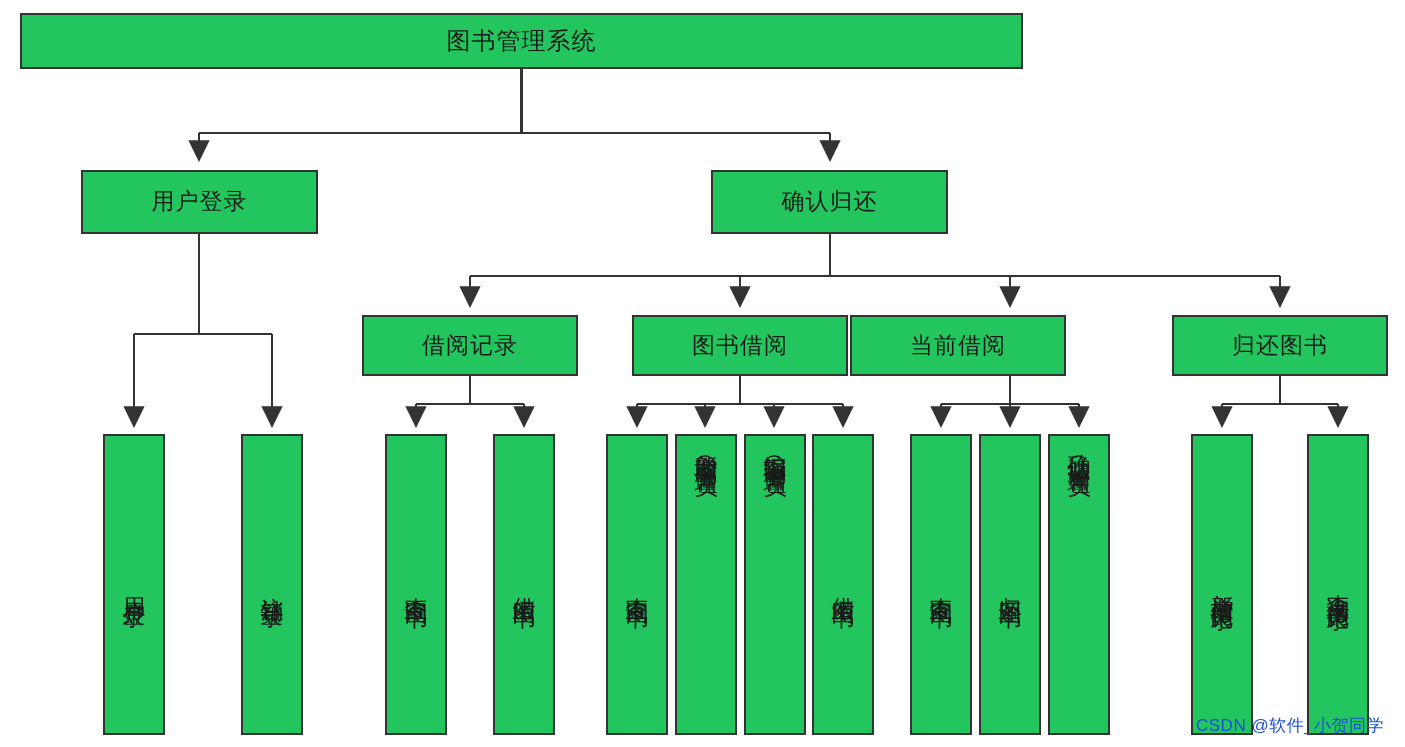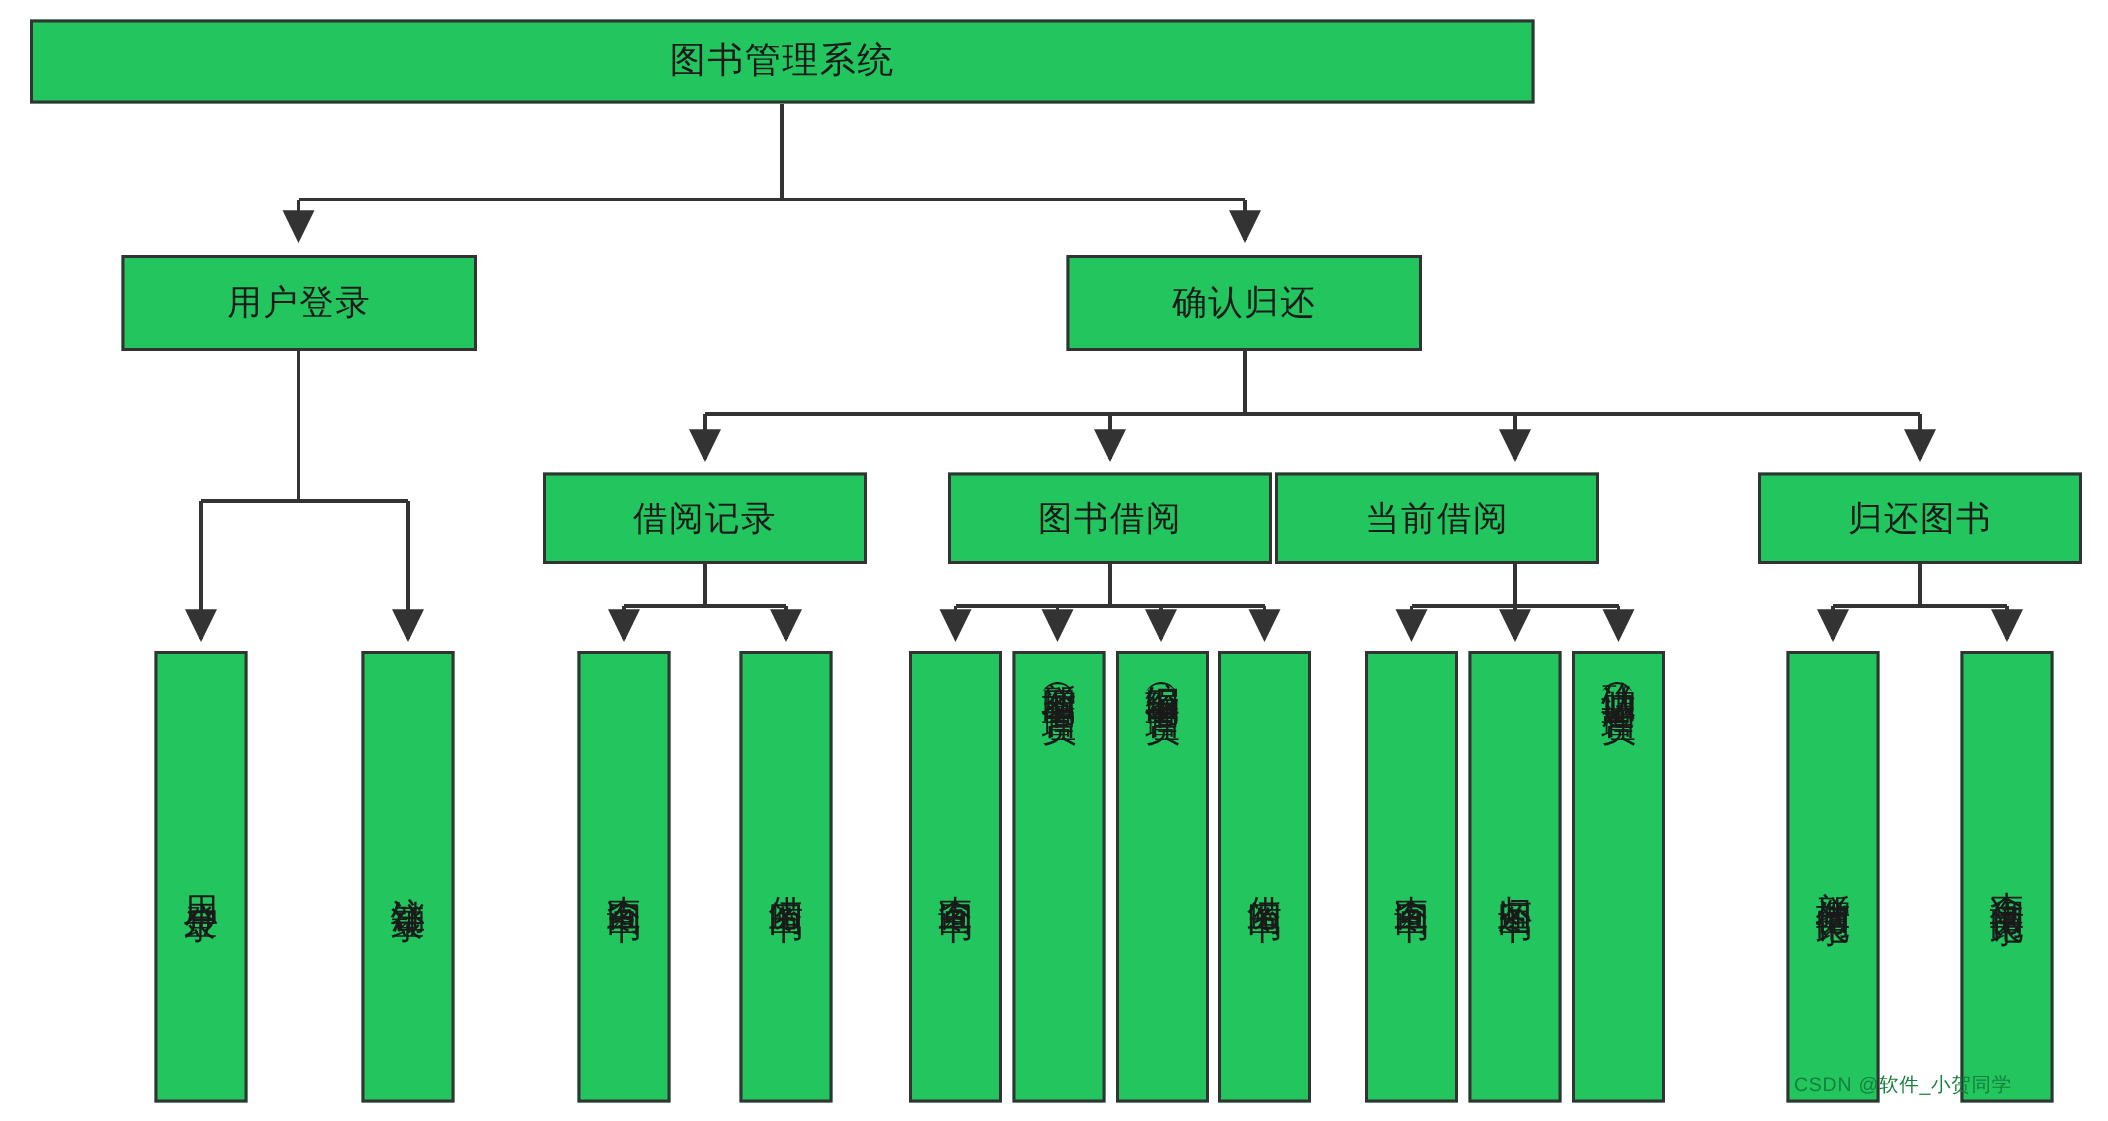--- a/index.html
+++ b/index.html
@@ -63,22 +63,22 @@
     font-size: 23px;
     letter-spacing: 3px;
     line-height: 1;
     white-space: nowrap;
   }
   .node.vert.center-v {
     align-items: center;
   }
   .watermark {
     position: absolute;
-    color: #15803d;
-    font-size: 13px;
+    color: #1d4ed8;
+    font-size: 17px;
     letter-spacing: 0.5px;
     white-space: nowrap;
     user-select: none;
   }
 </style>
 </head>
 <body>
 
 <div id="diagram-root">
 

